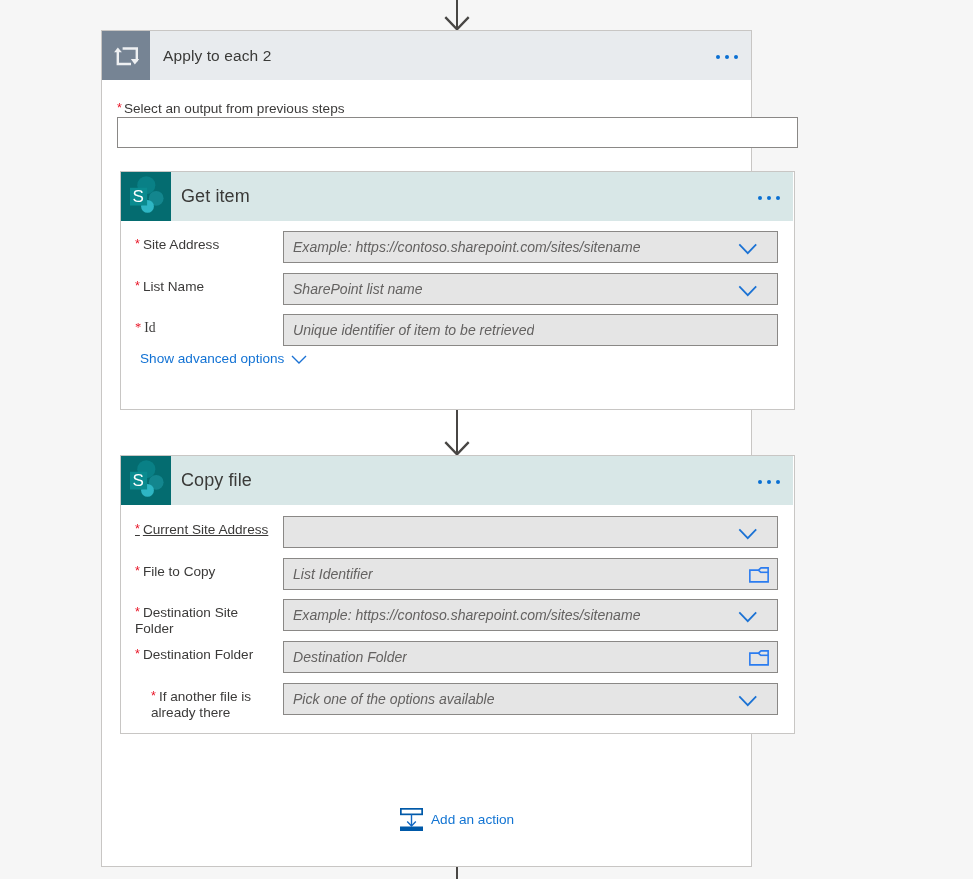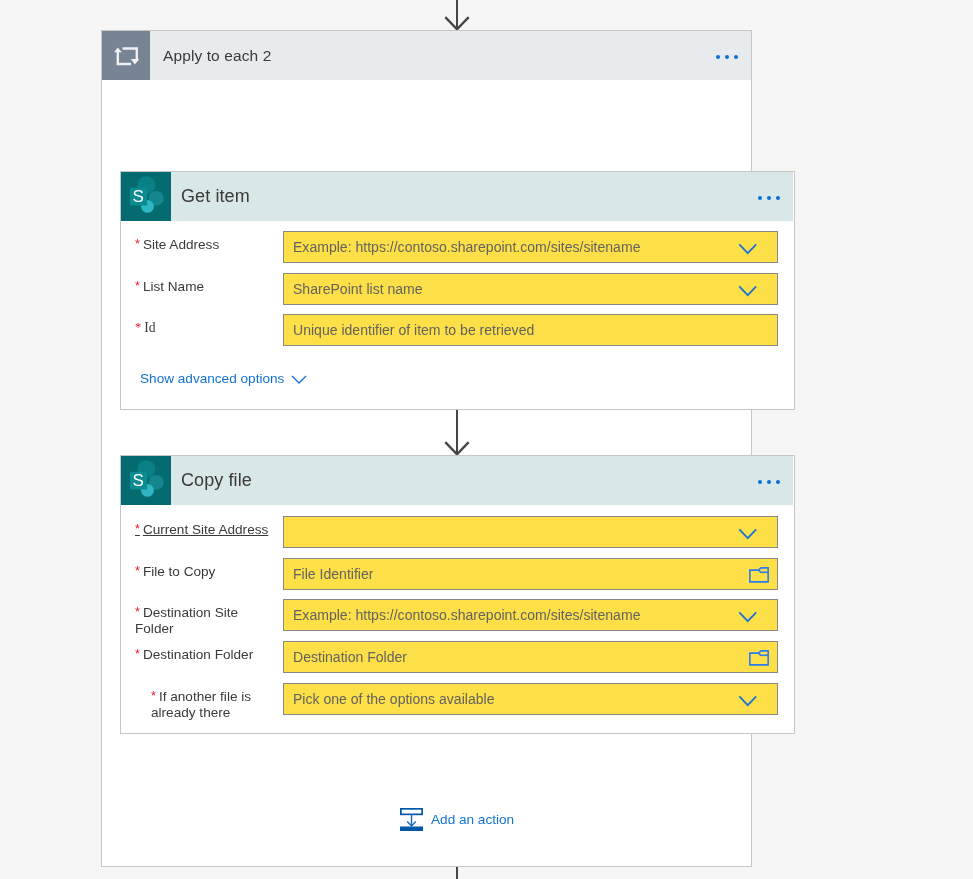--- a/index.html
+++ b/index.html
@@ -65,21 +65,21 @@
 
   .act-body{position:absolute;left:0;top:49px;right:0;}
   .field-row{position:absolute;left:0;right:0;}
   .field-label{
     position:absolute;left:14px;width:136px;box-sizing:border-box;
     font-size:13.6px;color:#3b3a39;line-height:16.4px;
   }
   .field-label .star{color:#e81123;margin-right:3px;font-size:12.5px;position:relative;top:-1px;}
   .field-ctrl{
     position:absolute;left:162px;width:495px;height:32px;box-sizing:border-box;
-    border:1px solid #8a8886;background:#fde047;display:flex;align-items:center;
+    border:1px solid #8a8886;background:#e5e5e5;display:flex;align-items:center;font-style:italic;
   }
   .field-ph{
     font-size:14.05px;color:#646261;padding-left:9px;
     white-space:nowrap;overflow:hidden;
   }
   .ctrl-icon{position:absolute;right:19.5px;top:50%;transform:translateY(-50%);display:flex;margin-top:2px;}
   .ctrl-icon.folder{margin-top:1px;right:8px;}
 
   .adv-link{
     position:absolute;display:flex;align-items:center;
@@ -120,20 +120,24 @@
       <div class="loop-title">Apply to each 2</div>
       <div class="hdr-menu">
         <div class="dots">
             <i></i>
             <i></i>
             <i></i>
           </div>
       </div>
     </div>
 
+    <div class="foreach-wrap">
+      <div class="req-label"><span class="star">*</span><span>Select an output from previous steps</span></div>
+      <div class="foreach-input"></div>
+    </div>
 
     <div id="actions-host">
         <div class="act-card" style="top:140px;height:239px;">
           <div class="act-header">
             <div class="act-icon-box">
               <svg width="50" height="49" viewBox="0 0 50 49">
       <circle cx="25.3" cy="13.2" r="9.05" fill="#098086"></circle>
       <circle cx="35.2" cy="26.3" r="7.4" fill="#13868e"></circle>
       <circle cx="26.5" cy="34.4" r="6.4" fill="#2eb6c4"></circle>
       <rect x="9" y="15.8" width="17.1" height="17.7" fill="#0a8b8f"></rect>
@@ -171,21 +175,21 @@
                   </svg>
                 </span>
               </div>
             </div>
             <div class="field-row" style="position:absolute;left:0;top:93px;">
               <div class="field-label" style="padding-top:6px;font-family:Liberation Serif, serif;"><span class="star">*</span><span>Id</span></div>
               <div class="field-ctrl">
                 <span class="field-ph">Unique identifier of item to be retrieved</span>
               </div>
             </div>
-            <div class="adv-link" style="left:19px;top:150px;text-align:center;">
+            <div class="adv-link" style="left:19px;top:130px;text-align:center;">
               <span>Show advanced options</span>
               <span class="chev">
                 <svg width="16" height="9" viewBox="0 0 16 9">
                   <path d="M1.0 1.0 L8 8.0 L15 1.0" fill="none" stroke="#1b72d4" stroke-width="1.35"></path>
                 </svg>
               </span>
             </div>
           </div>
         </div>
         <div class="conn" style="left:337px;top:379px;width:36px;height:45px;">
@@ -221,21 +225,21 @@
                 <span class="ctrl-icon">
                   <svg width="19.5" height="12" viewBox="0 0 19.5 12">
                     <path d="M1.3 1.4 L9.75 10.2 L18.2 1.4" fill="none" stroke="#1b72d4" stroke-width="1.75"></path>
                   </svg>
                 </span>
               </div>
             </div>
             <div class="field-row" style="position:absolute;left:0;top:53px;">
               <div class="field-label" style="padding-top:6px;"><span class="star">*</span><span>File to Copy</span></div>
               <div class="field-ctrl">
-                <span class="field-ph">File Identifier</span>
+                <span class="field-ph">List Identifier</span>
                 <span class="ctrl-icon folder">
                   <svg width="20" height="16" viewBox="0 0 20 16">
       <path d="M0.85 14.9 V3.15 h8.6 l2.6 -2.3 h7.1 V14.9 Z" fill="none" stroke="#2b7cf0" stroke-width="1.6" stroke-linejoin="miter"></path>
       <path d="M11.1 5.3 h8.05" fill="none" stroke="#2b7cf0" stroke-width="1.6"></path>
       <path d="M9.45 3.15 L11.6 5.3" fill="none" stroke="#2b7cf0" stroke-width="1.6"></path>
     </svg>
                 </span>
               </div>
             </div>
             <div class="field-row" style="position:absolute;left:0;top:94px;">

